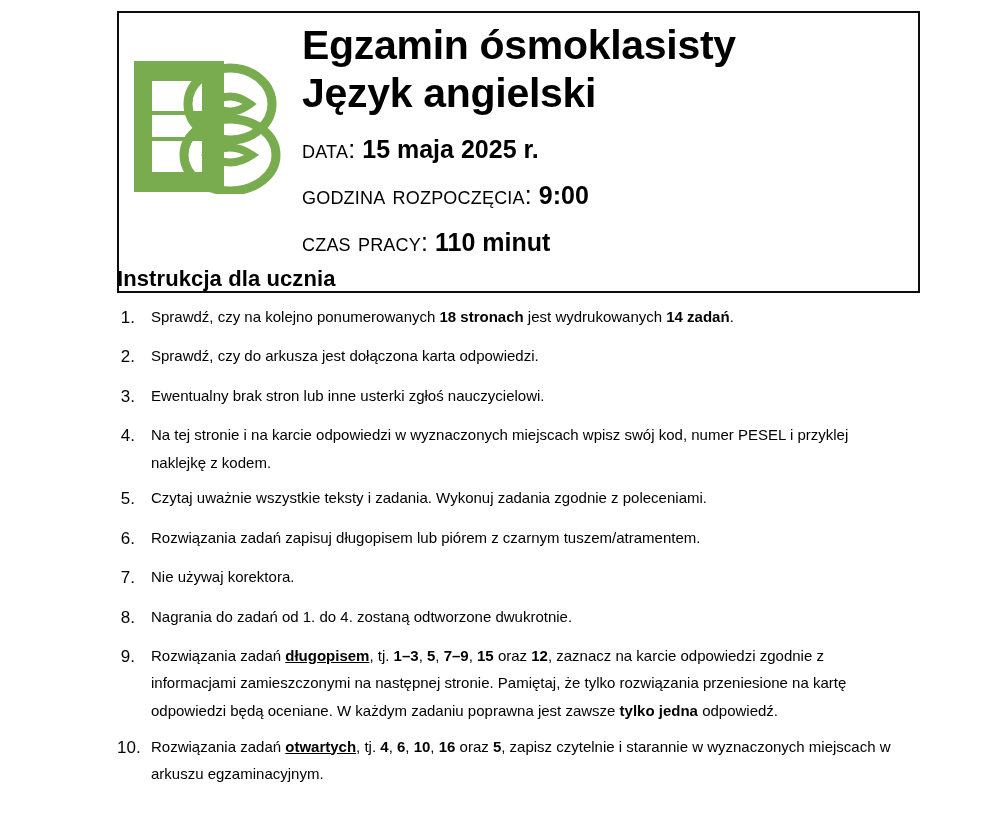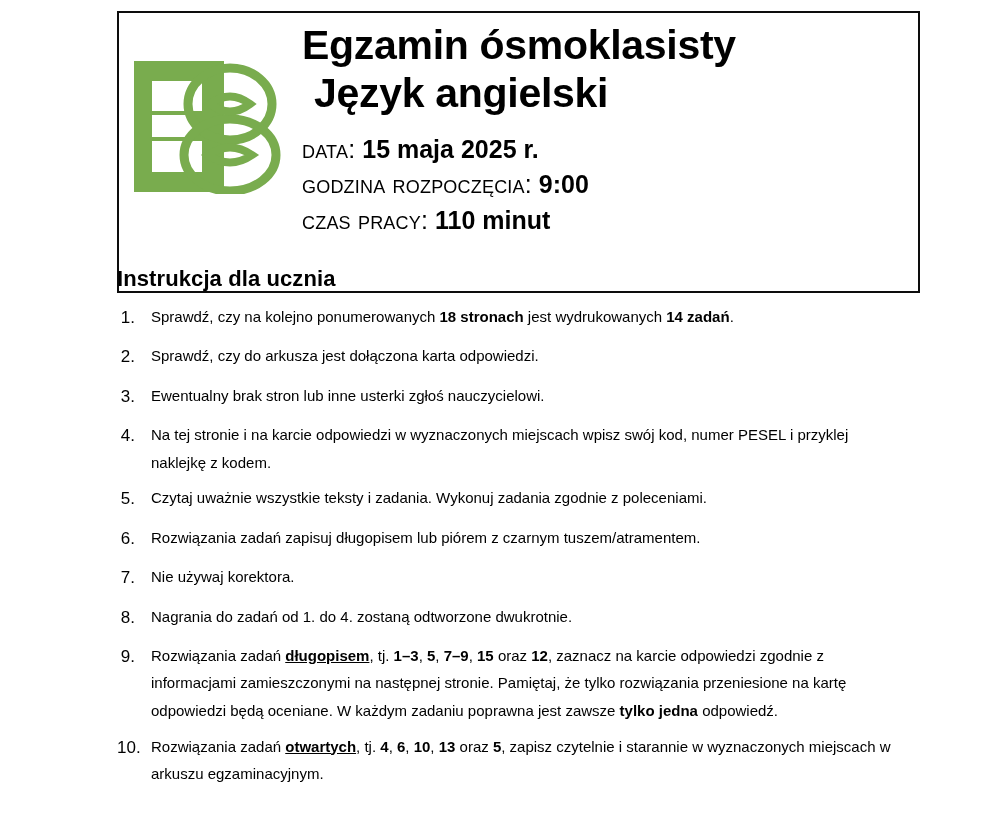--- a/index.html
+++ b/index.html
@@ -63,32 +63,32 @@
   .exam-title {
     font-size: 41px;
     font-weight: bold;
     line-height: 1.18;
     letter-spacing: -0.3px;
     margin: 0;
     white-space: nowrap;
   }
   .exam-title .line2 {
     display: block;
-    margin-left: 12px;
   }
 
   .meta-list {
     margin: 14px 0 0 0;
     padding: 0;
     list-style: none;
   }
   .meta-row {
     font-size: 25px;
     line-height: 1.42;
     white-space: nowrap;
+    margin-top: 11px;
   }
   .meta-label {
     font-variant: small-caps;
     text-transform: lowercase;
     font-weight: normal;
     letter-spacing: 0.2px;
   }
   .meta-value {
     font-weight: bold;
   }
@@ -229,17 +229,17 @@
       <li class="instr-item">
         <span class="instr-num">8.</span>
         <span class="instr-body">Nagrania do zadań od 1. do 4. zostaną odtworzone dwukrotnie.</span>
       </li>
       <li class="instr-item">
         <span class="instr-num">9.</span>
         <span class="instr-body">Rozwiązania zadań <u class="bu">długopisem</u>, tj. <b>1–3</b>, <b>5</b>, <b>7–9</b>, <b>15</b> oraz <b>12</b>, zaznacz na karcie odpowiedzi zgodnie z informacjami zamieszczonymi na następnej stronie. Pamiętaj, że tylko rozwiązania przeniesione na kartę odpowiedzi będą oceniane. W każdym zadaniu poprawna jest zawsze <b>tylko jedna</b> odpowiedź.</span>
       </li>
       <li class="instr-item">
         <span class="instr-num">10.</span>
-        <span class="instr-body">Rozwiązania zadań <u class="bu">otwartych</u>, tj. <b>4</b>, <b>6</b>, <b>10</b>, <b>13</b> oraz <b>5</b>, zapisz czytelnie i starannie w wyznaczonych miejscach w arkuszu egzaminacyjnym.</span>
+        <span class="instr-body">Rozwiązania zadań <u class="bu">otwartych</u>, tj. <b>4</b>, <b>6</b>, <b>10</b>, <b>16</b> oraz <b>5</b>, zapisz czytelnie i starannie w wyznaczonych miejscach w arkuszu egzaminacyjnym.</span>
       </li>
     </ol>
 
 </div>
 
 </body></html>

